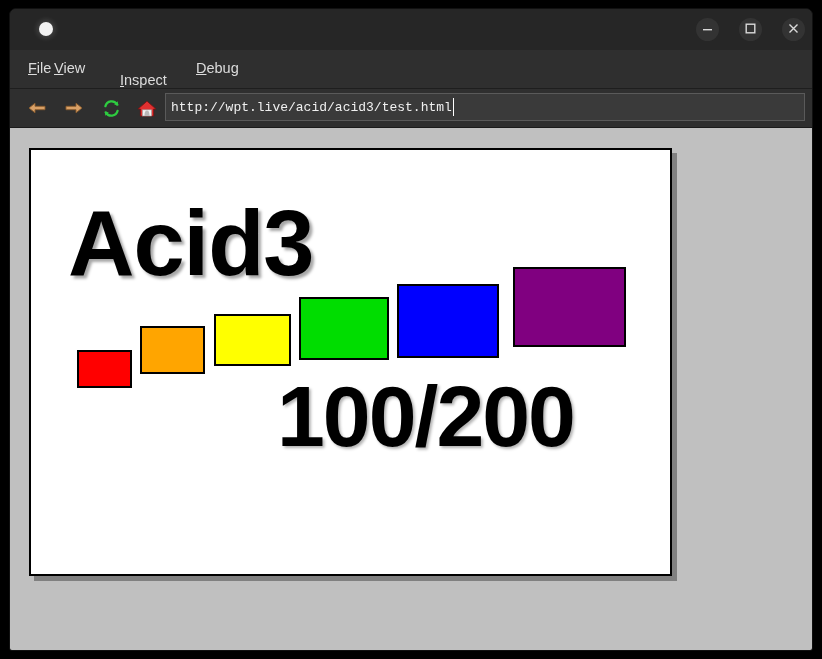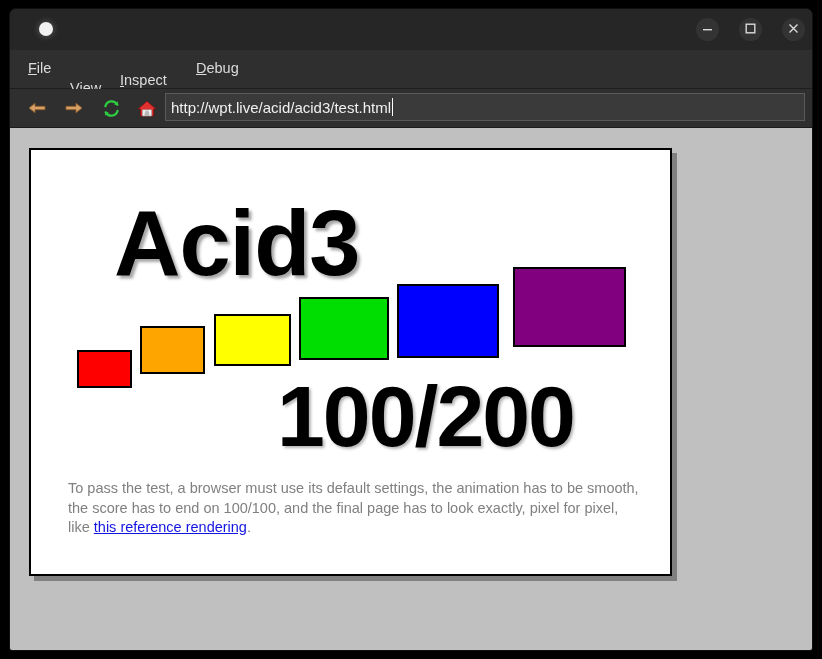--- a/index.html
+++ b/index.html
@@ -85,21 +85,21 @@
     position: absolute;
     top: 9px;
     color: #dcdcdc;
     font-size: 14.5px;
     cursor: pointer;
     padding: 1px 3px;
     text-align: center;
   }
   .menu-item u { text-decoration: underline; }
   #menu-0 { left: 15px; }
-  #menu-1 { left: 57px; margin-top: 20px; }
+  #menu-1 { left: 41px; }
   #menu-2 { left: 107px; margin-top: 12px; }
   #menu-3 { left: 183px; }
 
   
   #toolbar {
     position: relative;
     height: 38px;
     background: #2f2f2f;
     border-bottom: 1px solid #1b1b1b;
   }
@@ -126,23 +126,24 @@
     height: 28px;
     background: #3a3a3a;
     border: 1px solid #5a5a5a;
     box-sizing: border-box;
     display: flex;
     align-items: center;
     cursor: text;
   }
   #url-text {
     color: #f0f0f0;
-    font-size: 15px;
+    font-size: 13px;
     padding-left: 5px;
     white-space: nowrap;
+    font-family: Liberation Mono, monospace;
   }
   #caret {
     width: 1px;
     height: 18px;
     background: #ffffff;
     margin-left: 1px;
   }
 
   
   #viewport {
@@ -172,21 +173,20 @@
     left: 37px;
     top: 47px;
     font-family: "Liberation Sans", sans-serif;
     font-size: 92px;
     font-weight: bold;
     color: #000000;
     letter-spacing: -1px;
     line-height: 1;
     text-shadow: 3px 3px 3px rgba(0,0,0,0.35);
     white-space: nowrap;
-    margin-left: 46px;
   }
 
   
   .acid-rect {
     position: absolute;
     border: 2px solid #000000;
     box-sizing: border-box;
   }
 
   
@@ -306,18 +306,17 @@
 
       <div class="acid-rect" style="left:46px;  top:200px; width:55px;  height:38px; background:#ff0000;"></div>
       <div class="acid-rect" style="left:109px; top:176px; width:65px;  height:48px; background:#ffa500;"></div>
       <div class="acid-rect" style="left:183px; top:164px; width:77px;  height:52px; background:#ffff00;"></div>
       <div class="acid-rect" style="left:268px; top:147px; width:90px;  height:63px; background:#00dd00;"></div>
       <div class="acid-rect" style="left:366px; top:134px; width:102px; height:74px; background:#0000ff;"></div>
       <div class="acid-rect" style="left:482px; top:117px; width:113px; height:80px; background:#800080;"></div>
 
       <div id="acid-score">100/200</div>
 
-      <div id="acid-desc"><span>To pass the test, a browser must use its default settings, the animation has to be smooth, the score has to end on 100/100, and the final page has to look exactly, pixel for pixel, like </span><a id="acid-link">this reference rendering</a><span>.</span></div>
 
     </div>
   </div>
 
 </div>
 
 </body></html>

